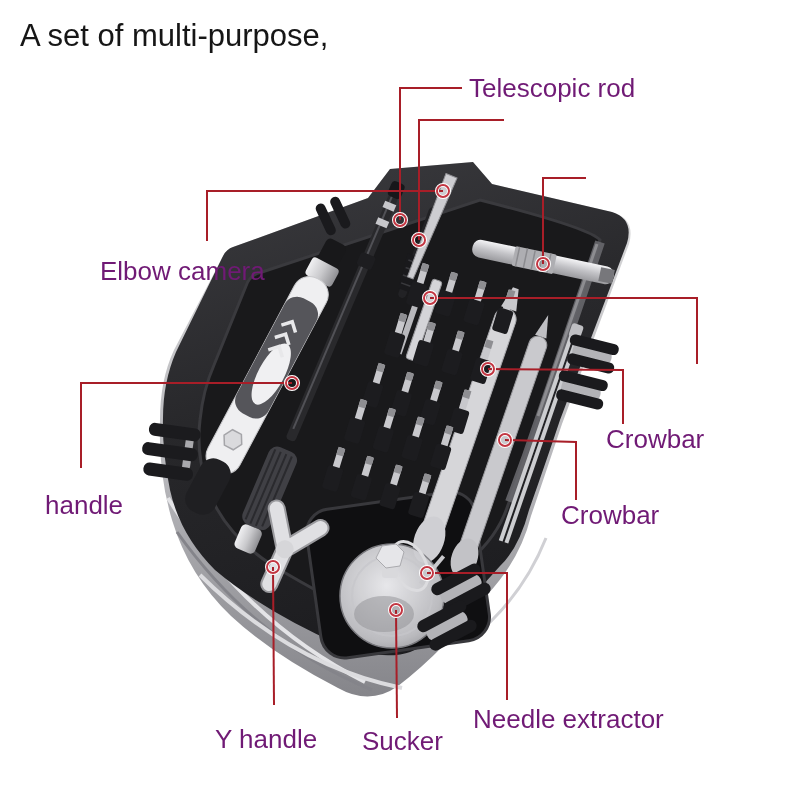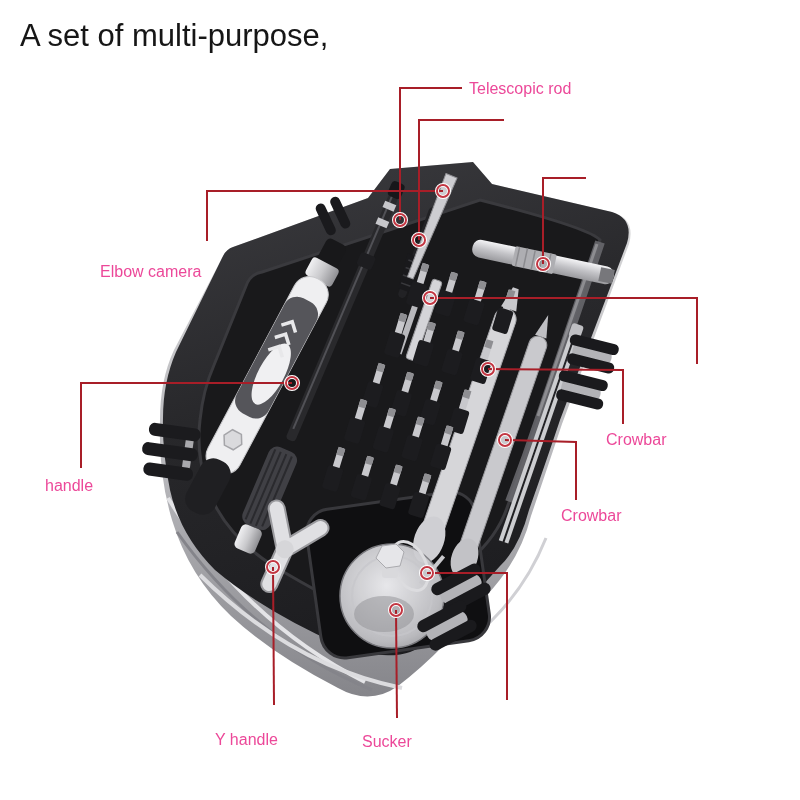--- a/index.html
+++ b/index.html
@@ -10,21 +10,21 @@
   }
   .stage{position:absolute;left:0;top:0;width:736px;height:800px;}
   svg.scene{position:absolute;left:0;top:0;}
   .title{
     position:absolute;left:20px;top:18px;
     font-size:31px;line-height:35px;color:#161616;
     letter-spacing:0px;white-space:pre;
   }
   .label{
     position:absolute;
-    font-size:16px;line-height:23px;color:#ec4899;white-space:nowrap;
+    font-size:26px;line-height:23px;color:#701a75;white-space:nowrap;
   }
 </style>
 </head>
 <body>
 
 <div class="stage">
 
   <svg class="scene" width="800" height="800" viewBox="0 0 800 800">
     <defs>
       <linearGradient id="shellGrad" x1="0" y1="0" x2="0" y2="1">
@@ -379,17 +379,18 @@
         </g>
     </g>
   </svg>
 
   <div class="title"><span>A set of multi-purpose,</span><br></div>
 
   <div class="label" style="left:469px;top:77px">Telescopic rod</div>
   <div class="label" style="left:100px;top:260px">Elbow camera</div>
   <div class="label" style="left:606px;top:428px">Crowbar</div>
   <div class="label" style="left:561px;top:504px">Crowbar</div>
-  <div class="label" style="left:45px;top:474px">handle</div>
+  <div class="label" style="left:45px;top:494px">handle</div>
   <div class="label" style="left:215px;top:728px">Y handle</div>
   <div class="label" style="left:362px;top:730px">Sucker</div>
+  <div class="label" style="left:473px;top:708px">Needle extractor</div>
 
 </div>
 
 </body></html>

